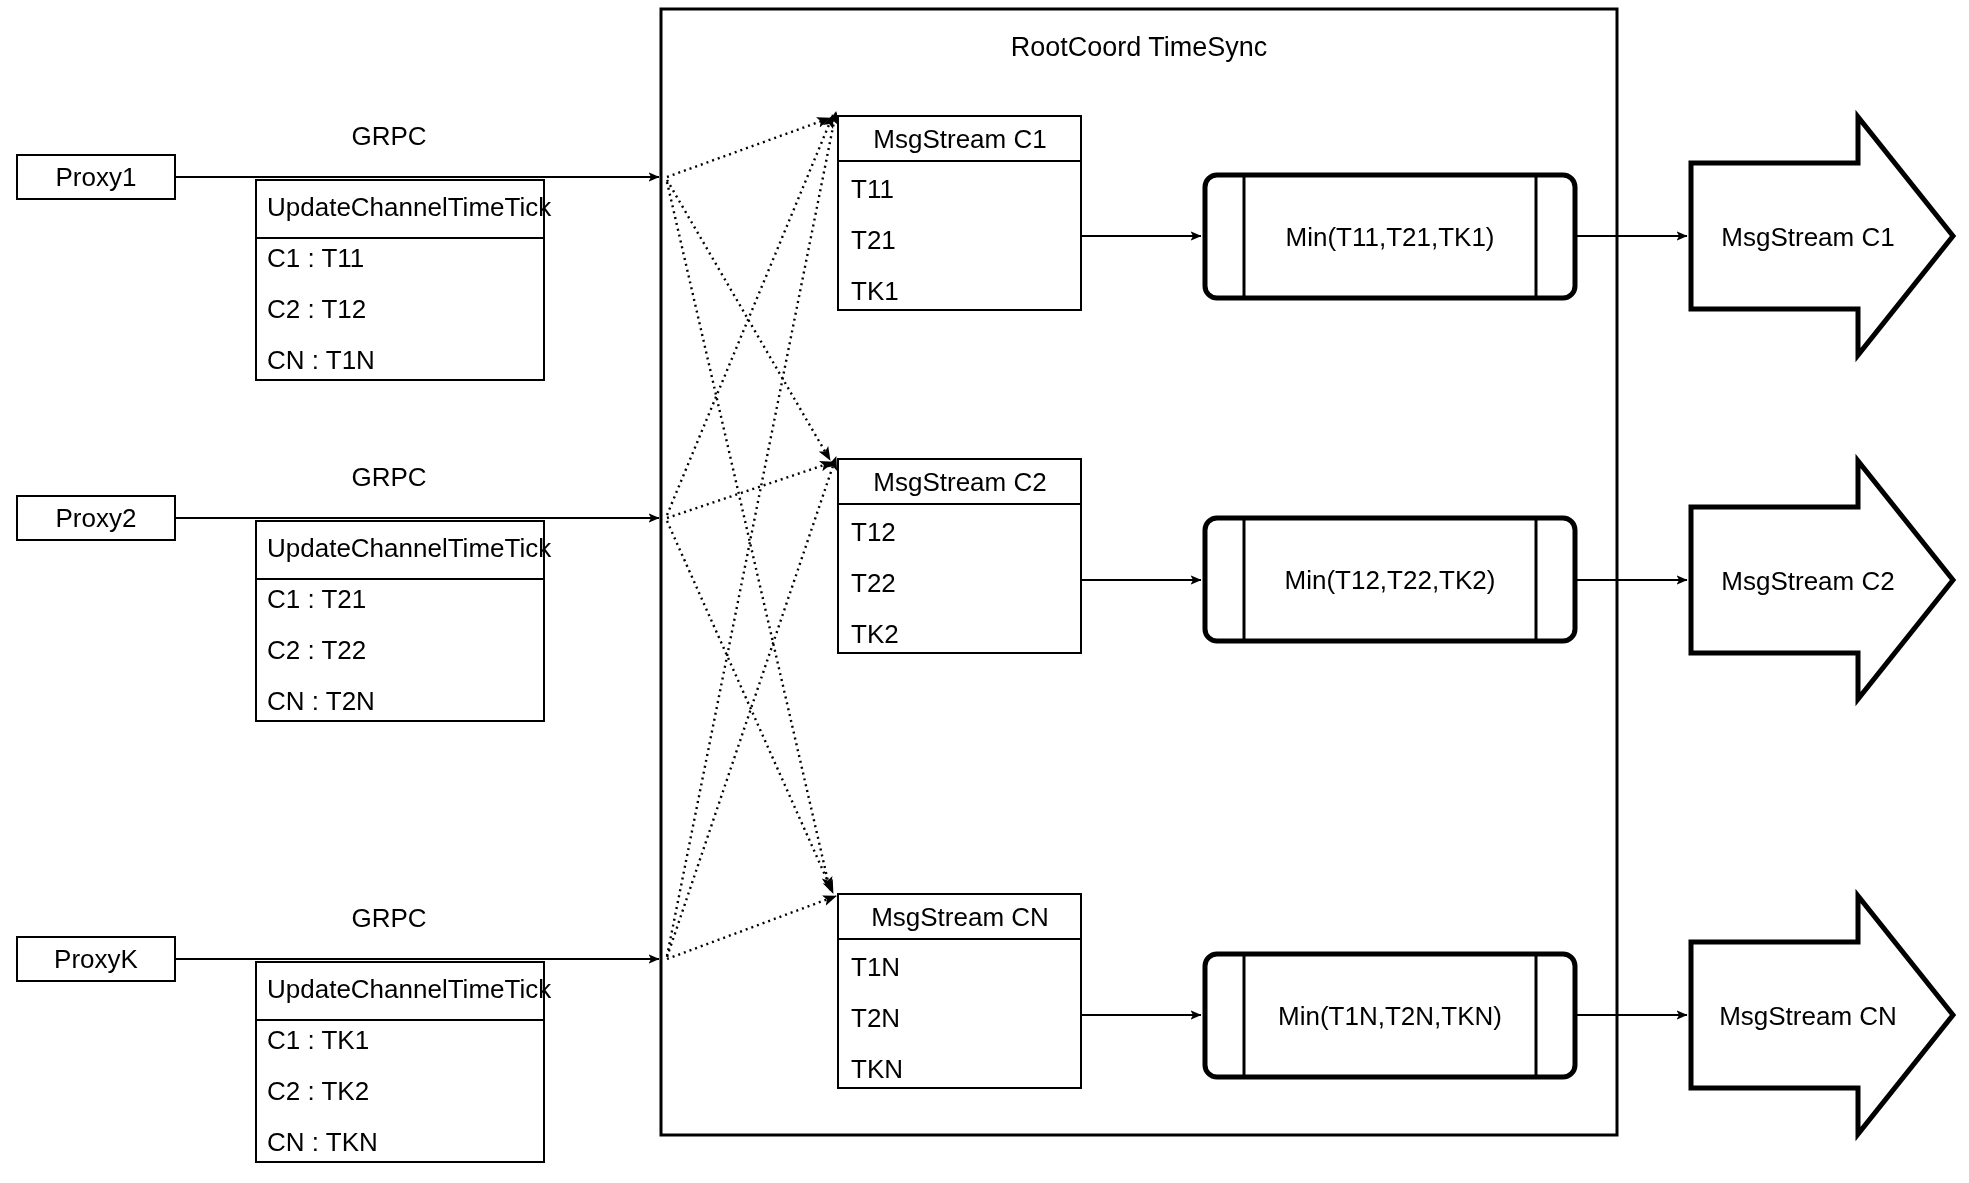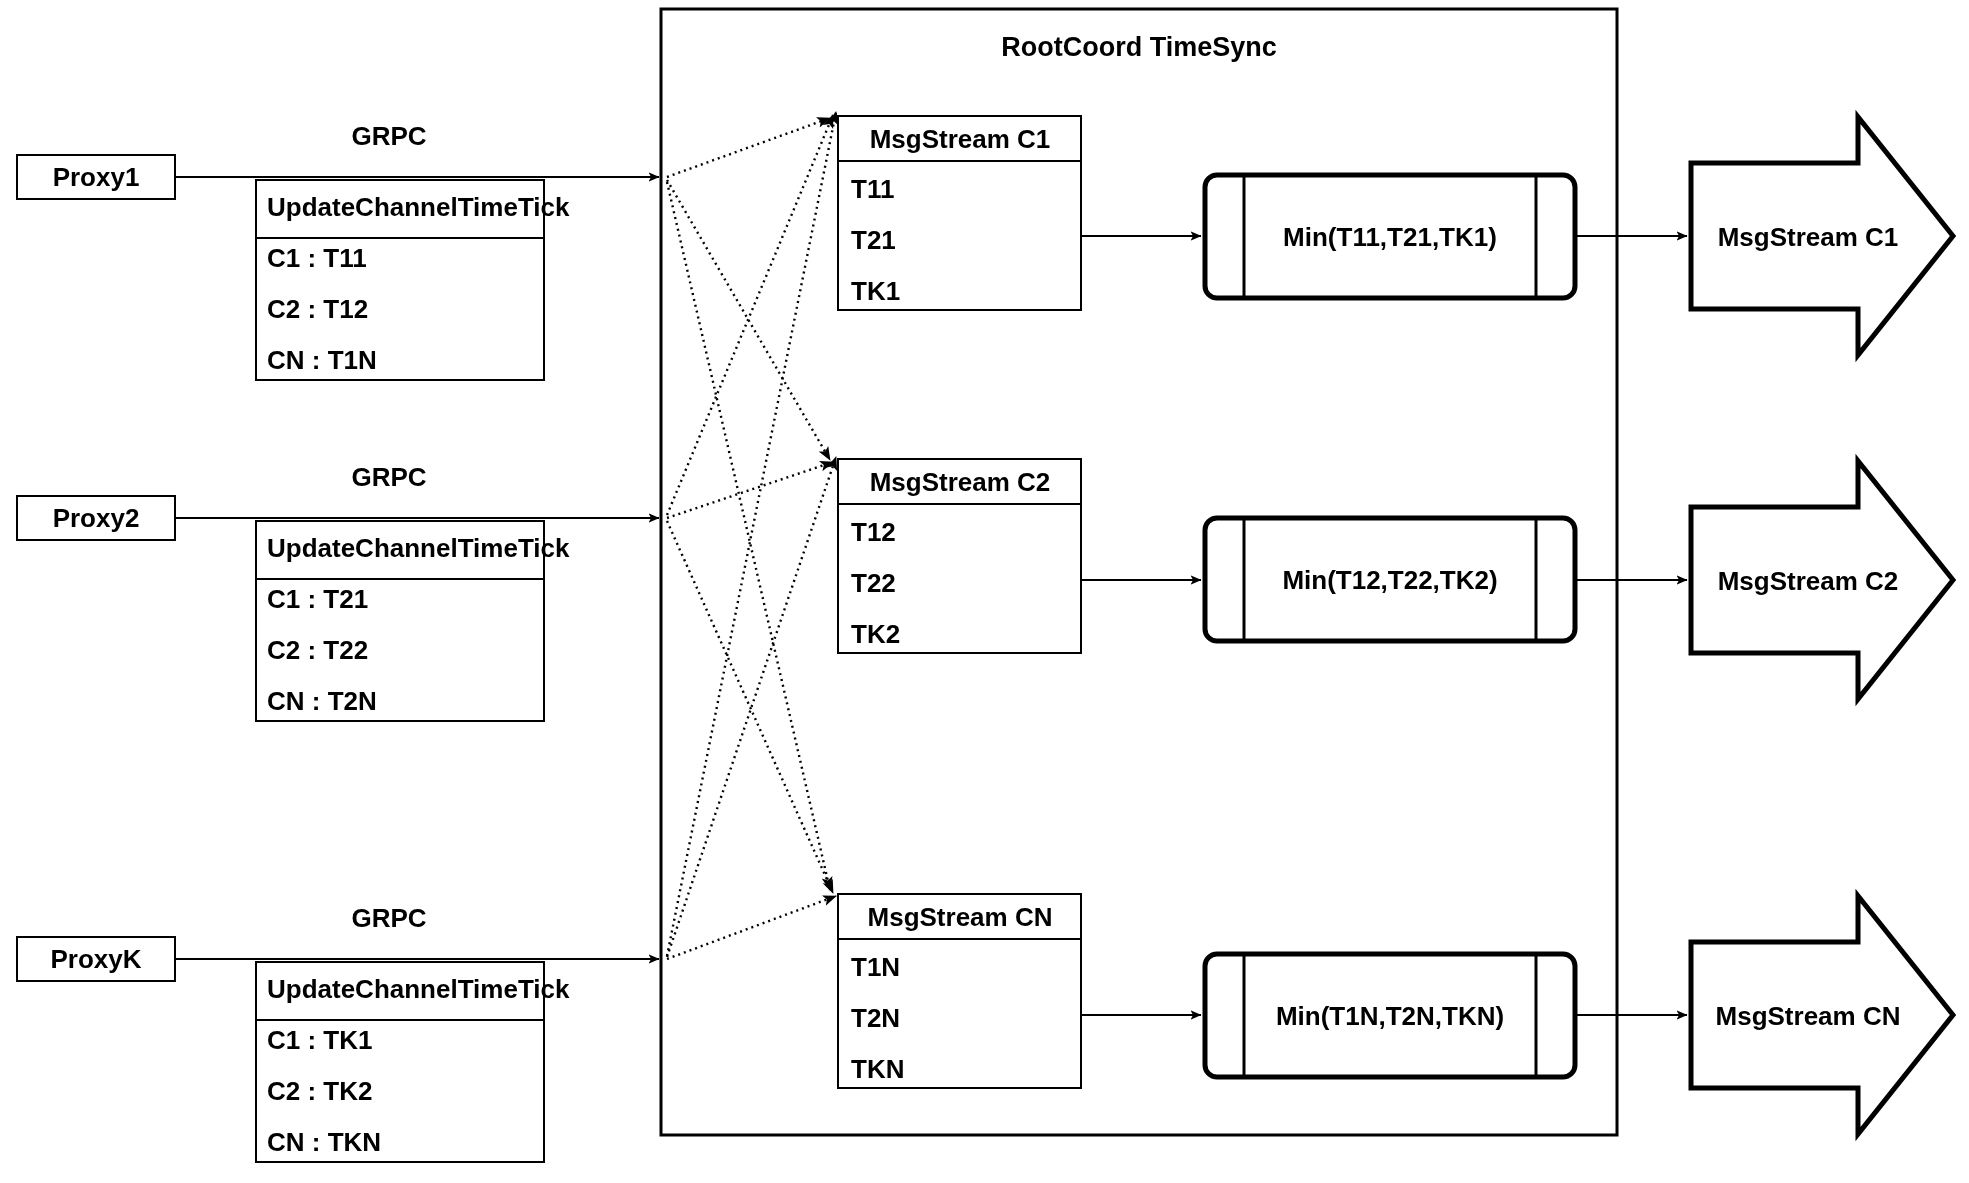--- a/index.html
+++ b/index.html
@@ -9,21 +9,20 @@
   }
   body {
     font-family: "Liberation Sans", sans-serif;
   }
   #canvas-wrap {
     position: relative;
     width: 1969px;
     height: 1183px;
     background: #ffffff;
     overflow: hidden;
-    font-weight: bold;
   }
   svg#diagram {
     position: absolute;
     top: 0;
     left: 0;
     width: 1969px;
     height: 1183px;
   }
   .shape-fill { fill: #ffffff; }
   .stroke-thin {

